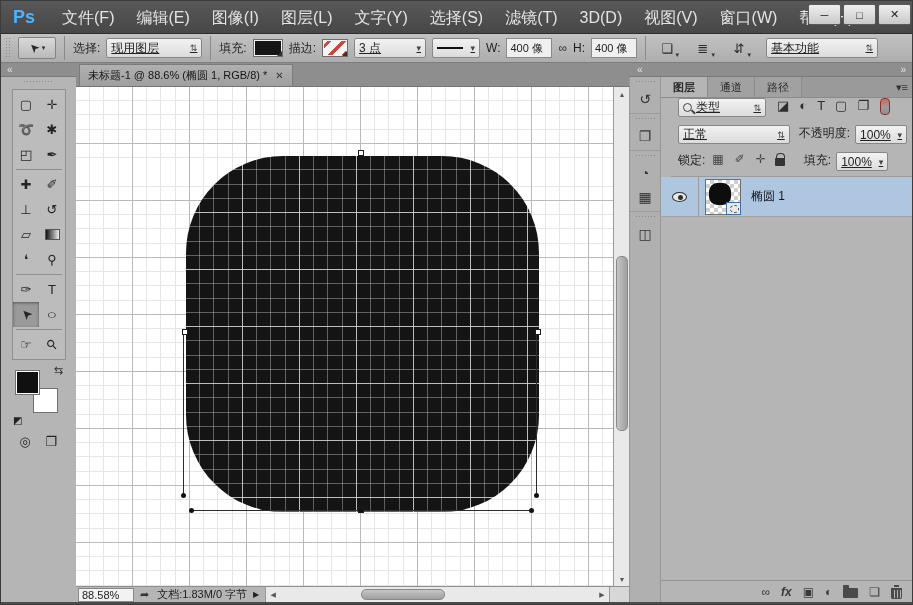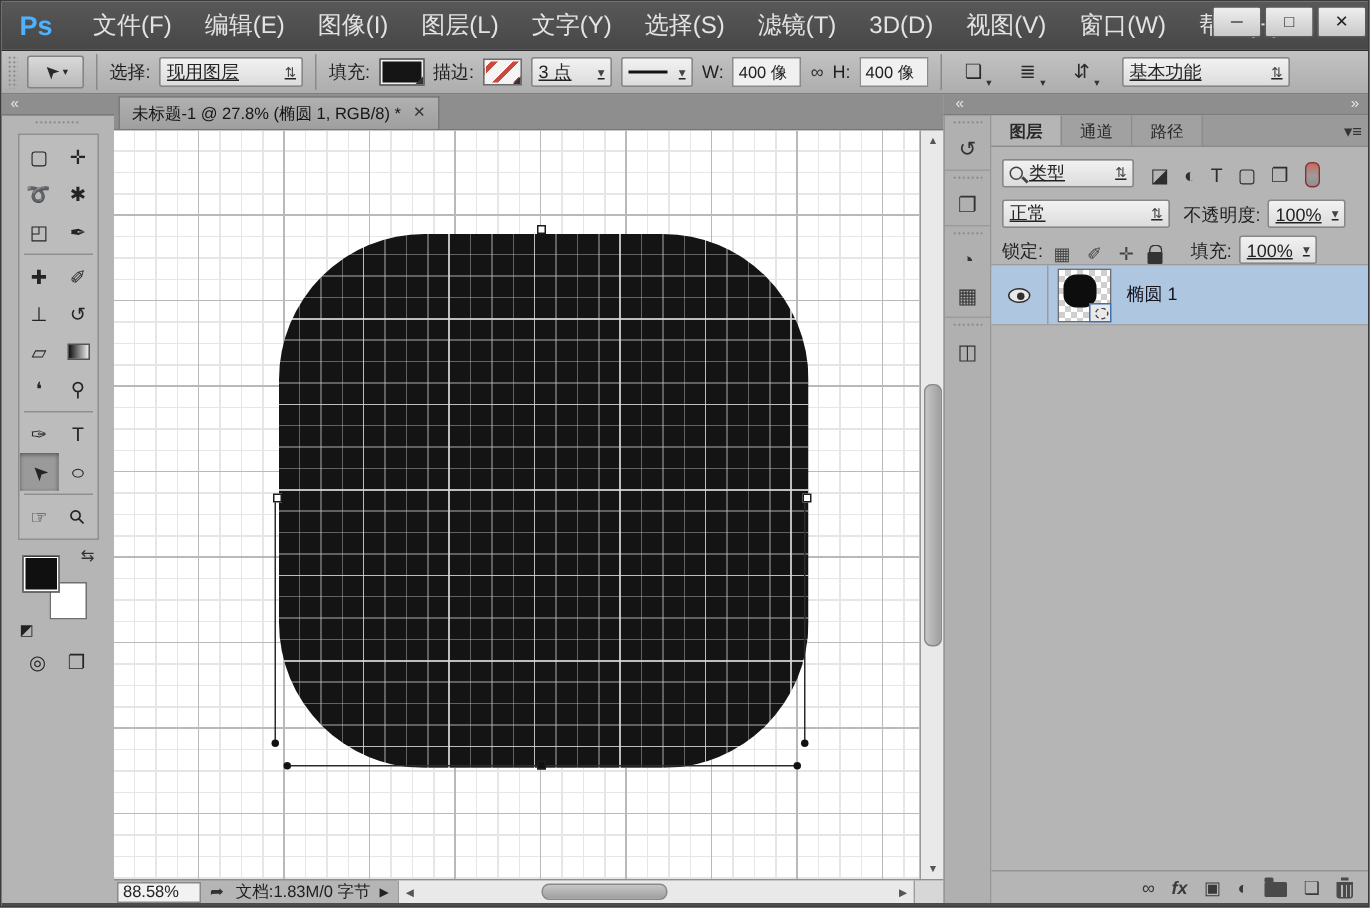--- a/index.html
+++ b/index.html
@@ -128,21 +128,21 @@
                font-size:14px; color:#333; }
   .strip-hr { height:1px; background:#9b9b9b; margin:2px 0; }
 
   .rpanel { position:absolute; left:660px; top:76px; width:253px; height:529px; background:#b5b5b5; }
   .ptabs { height:21px; background:#9a9a9a; display:flex; align-items:flex-end; border-bottom:1px solid #8b8b8b; position:relative; }
   .ptab { height:20px; padding:0 12px; font-size:11px; display:flex; align-items:center; color:#2a2a2a;
           background:#a1a1a1; border-right:1px solid #8b8b8b; }
   .ptab.active { background:#b5b5b5; font-weight:bold; }
   .ptab-menu { position:absolute; right:6px; top:4px; font-size:11px; color:#333; }
 
-  .prow { display:flex; align-items:flex-end; gap:5px; padding:0 7px; }
+  .prow { display:flex; align-items:flex-start; gap:5px; padding:0 7px;margin-left:10px; }
   .filter-row { height:27px; }
   .mag { width:9px; height:9px; border:1.5px solid #444; border-radius:50%; position:relative; flex:none; }
   .mag::after { content:""; position:absolute; left:7px; top:7px; width:5px; height:1.5px; background:#444;
                 transform:rotate(45deg); }
   .filter-ic { font-size:13px; color:#2e2e2e; padding:0 2px; }
   .filter-pill { width:10px; height:17px; border-radius:4px; border:1px solid #8a2f2f;
                  background:linear-gradient(#c96a5e,#9c9c9c 55%,#8f8f8f); margin-left:4px; }
   .blend-row { height:27px; }
   .lock-row { height:25px; border-bottom:1px solid #9b9b9b; }
   .lock-ic { font-size:12px; color:#444; padding:0 2px; }
@@ -230,21 +230,21 @@
     </div>
     <div class="sep" data-name="divider"></div>
     <span class="opt-label" data-name="fill-label">填充:</span>
     <div class="swatch swatch-fill" data-name="fill-swatch">
         <span class="corner" data-name="swatch-arrow-icon"></span>
       </div>
     <span class="opt-label" data-name="stroke-label">描边:</span>
     <div class="swatch swatch-stroke" style="width:26px;" data-name="stroke-swatch">
         <span class="corner" data-name="swatch-arrow-icon"></span>
       </div>
-    <div class="dd" style="width:54px;" data-name="stroke-width-dropdown">
+    <div class="dd" style="width:72px;" data-name="stroke-width-dropdown">
       <span data-name="stroke-width-value">3 点</span>
       <span class="arrows" data-name="dropdown-arrow-icon">▾</span>
     </div>
     <div class="dd" style="width:48px;" data-name="stroke-type-dropdown">
       <span class="line-sample" data-name="stroke-line-sample"></span>
       <span class="arrows" data-name="dropdown-arrow-icon">▾</span>
     </div>
     <span class="opt-label" data-name="width-label">W:</span>
     <div class="field" data-name="shape-width-input">
         <span data-name="shape-width-value">400 像</span>
@@ -355,21 +355,21 @@
     <div class="tool" data-name="quick-mask-button">
         <span class="g" data-name="quick-mask-icon">◎</span>
       </div>
     <div class="tool" data-name="screen-mode-button">
         <span class="g" data-name="screen-mode-icon">❐</span>
       </div>
   </div>
 
   <div class="tabbar" data-name="document-tab-bar">
     <div class="doc-tab" data-name="document-tab">
-      <span data-name="document-tab-title">未标题-1 @ 27.8% (椭圆 1, RGB/8) *</span>
+      <span data-name="document-tab-title">未标题-1 @ 88.6% (椭圆 1, RGB/8) *</span>
       <span class="close" data-name="close-tab-icon">✕</span>
     </div>
   </div>
 
   <div class="canvas" data-name="canvas">
     <div class="shape" data-name="ellipse-shape"></div>
 
     <div class="anchor" style="left:282px;top:63px;" data-name="path-anchor-top"></div>
     <div class="anchor" style="left:106px;top:242px;" data-name="path-anchor-left"></div>
     <div class="anchor" style="left:459px;top:242px;" data-name="path-anchor-right"></div>

